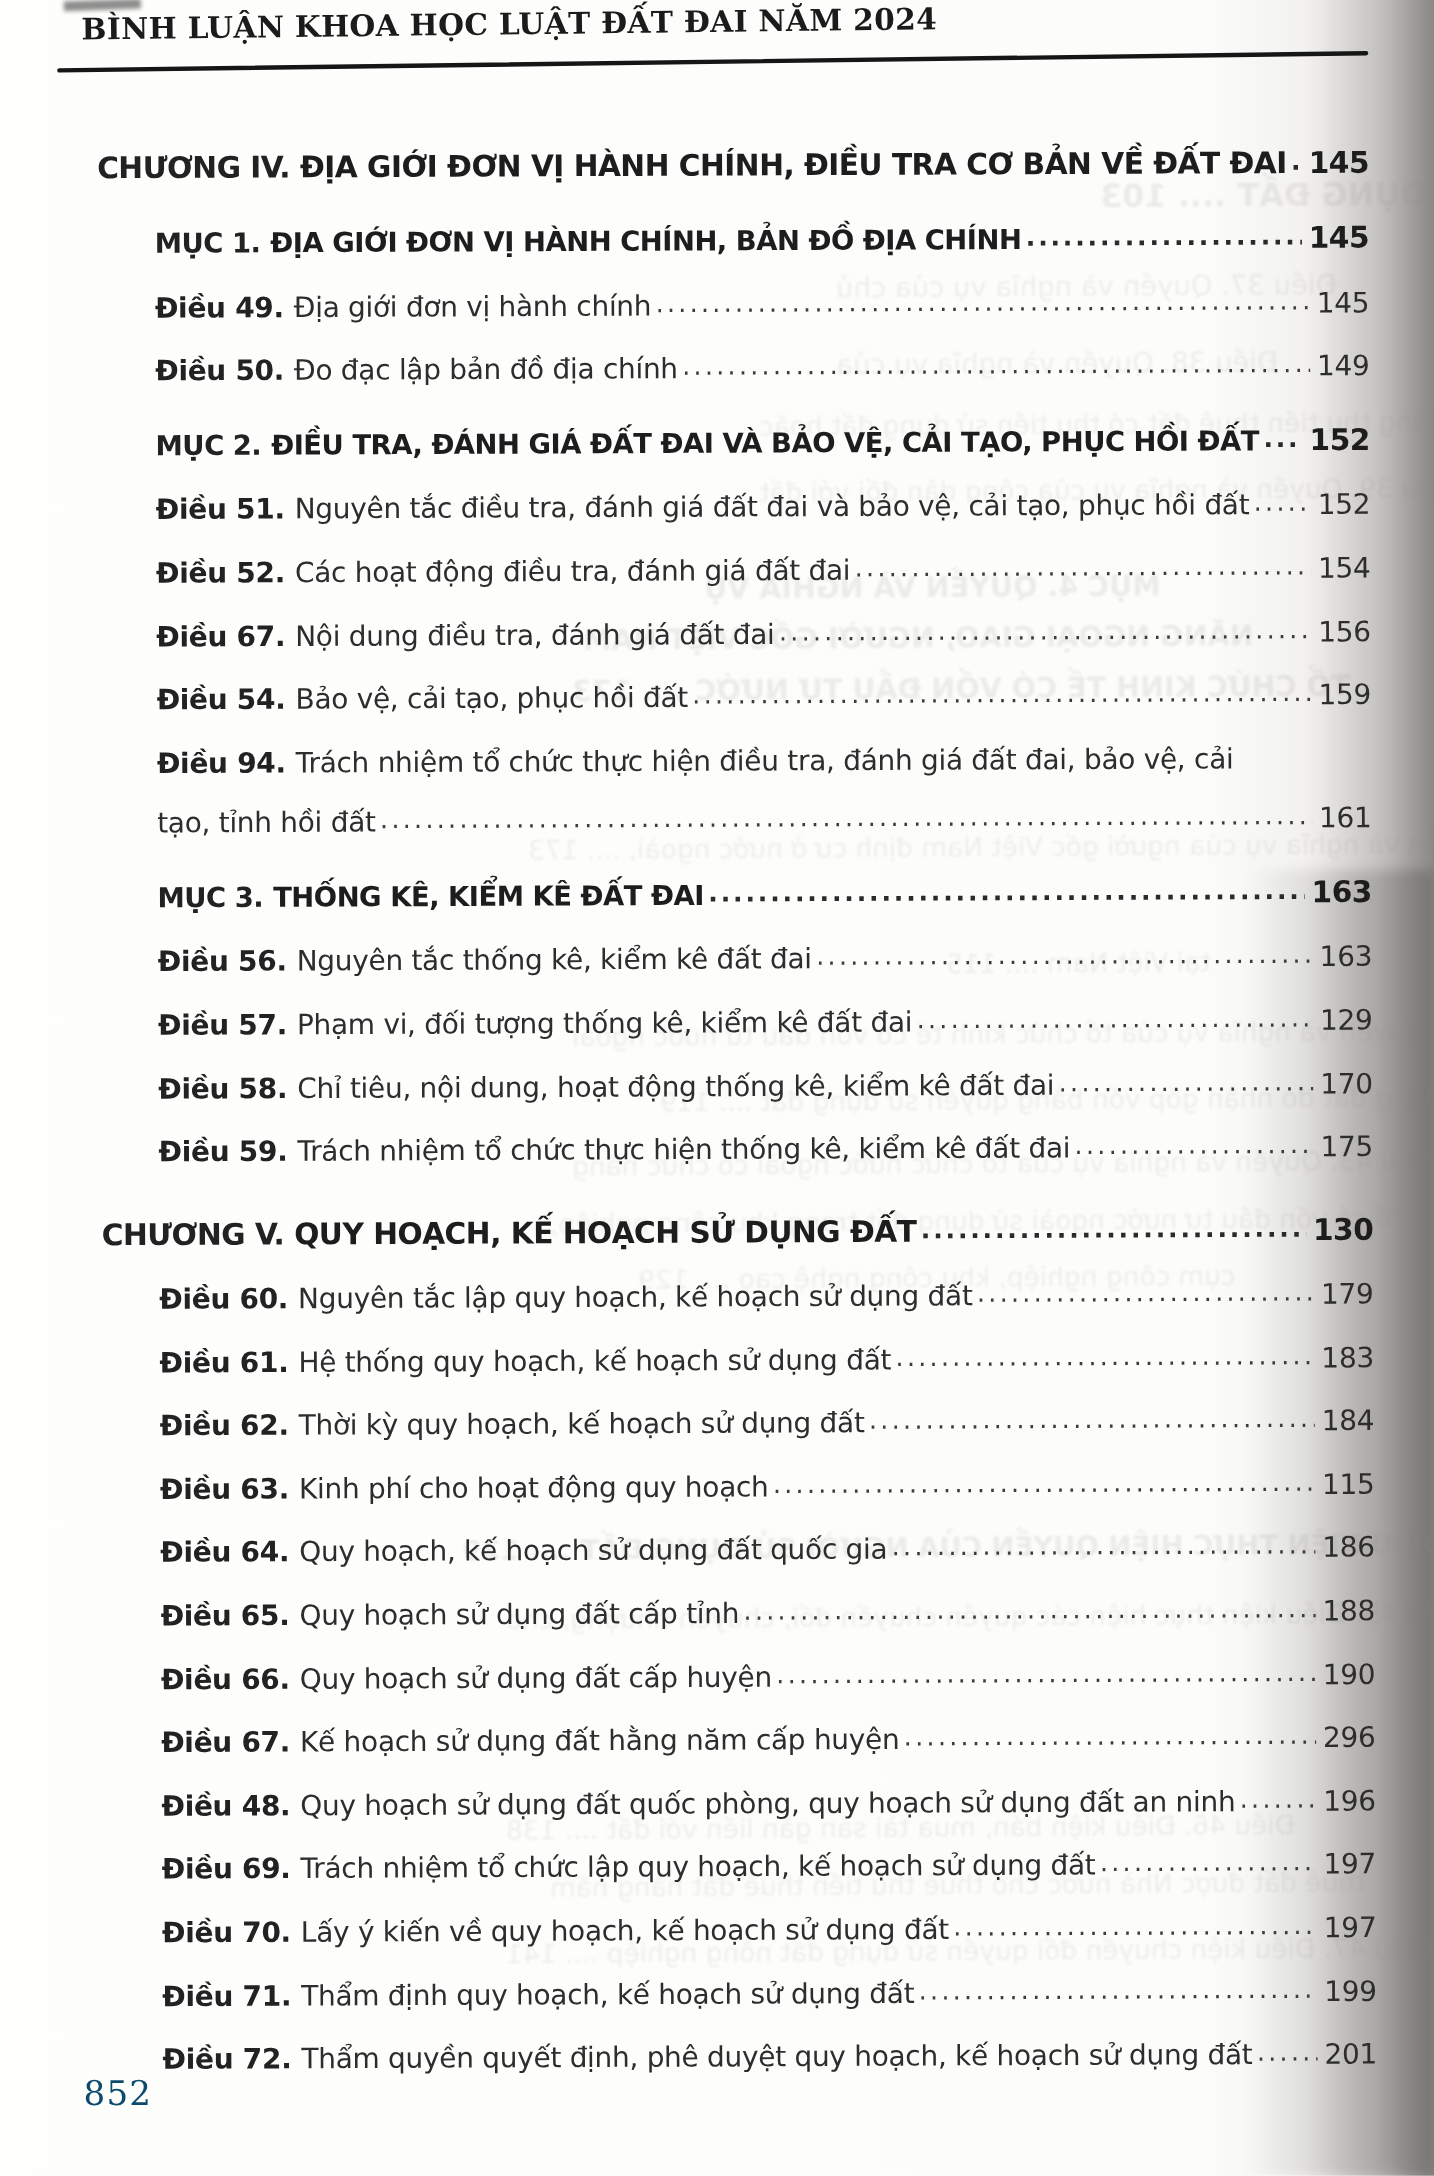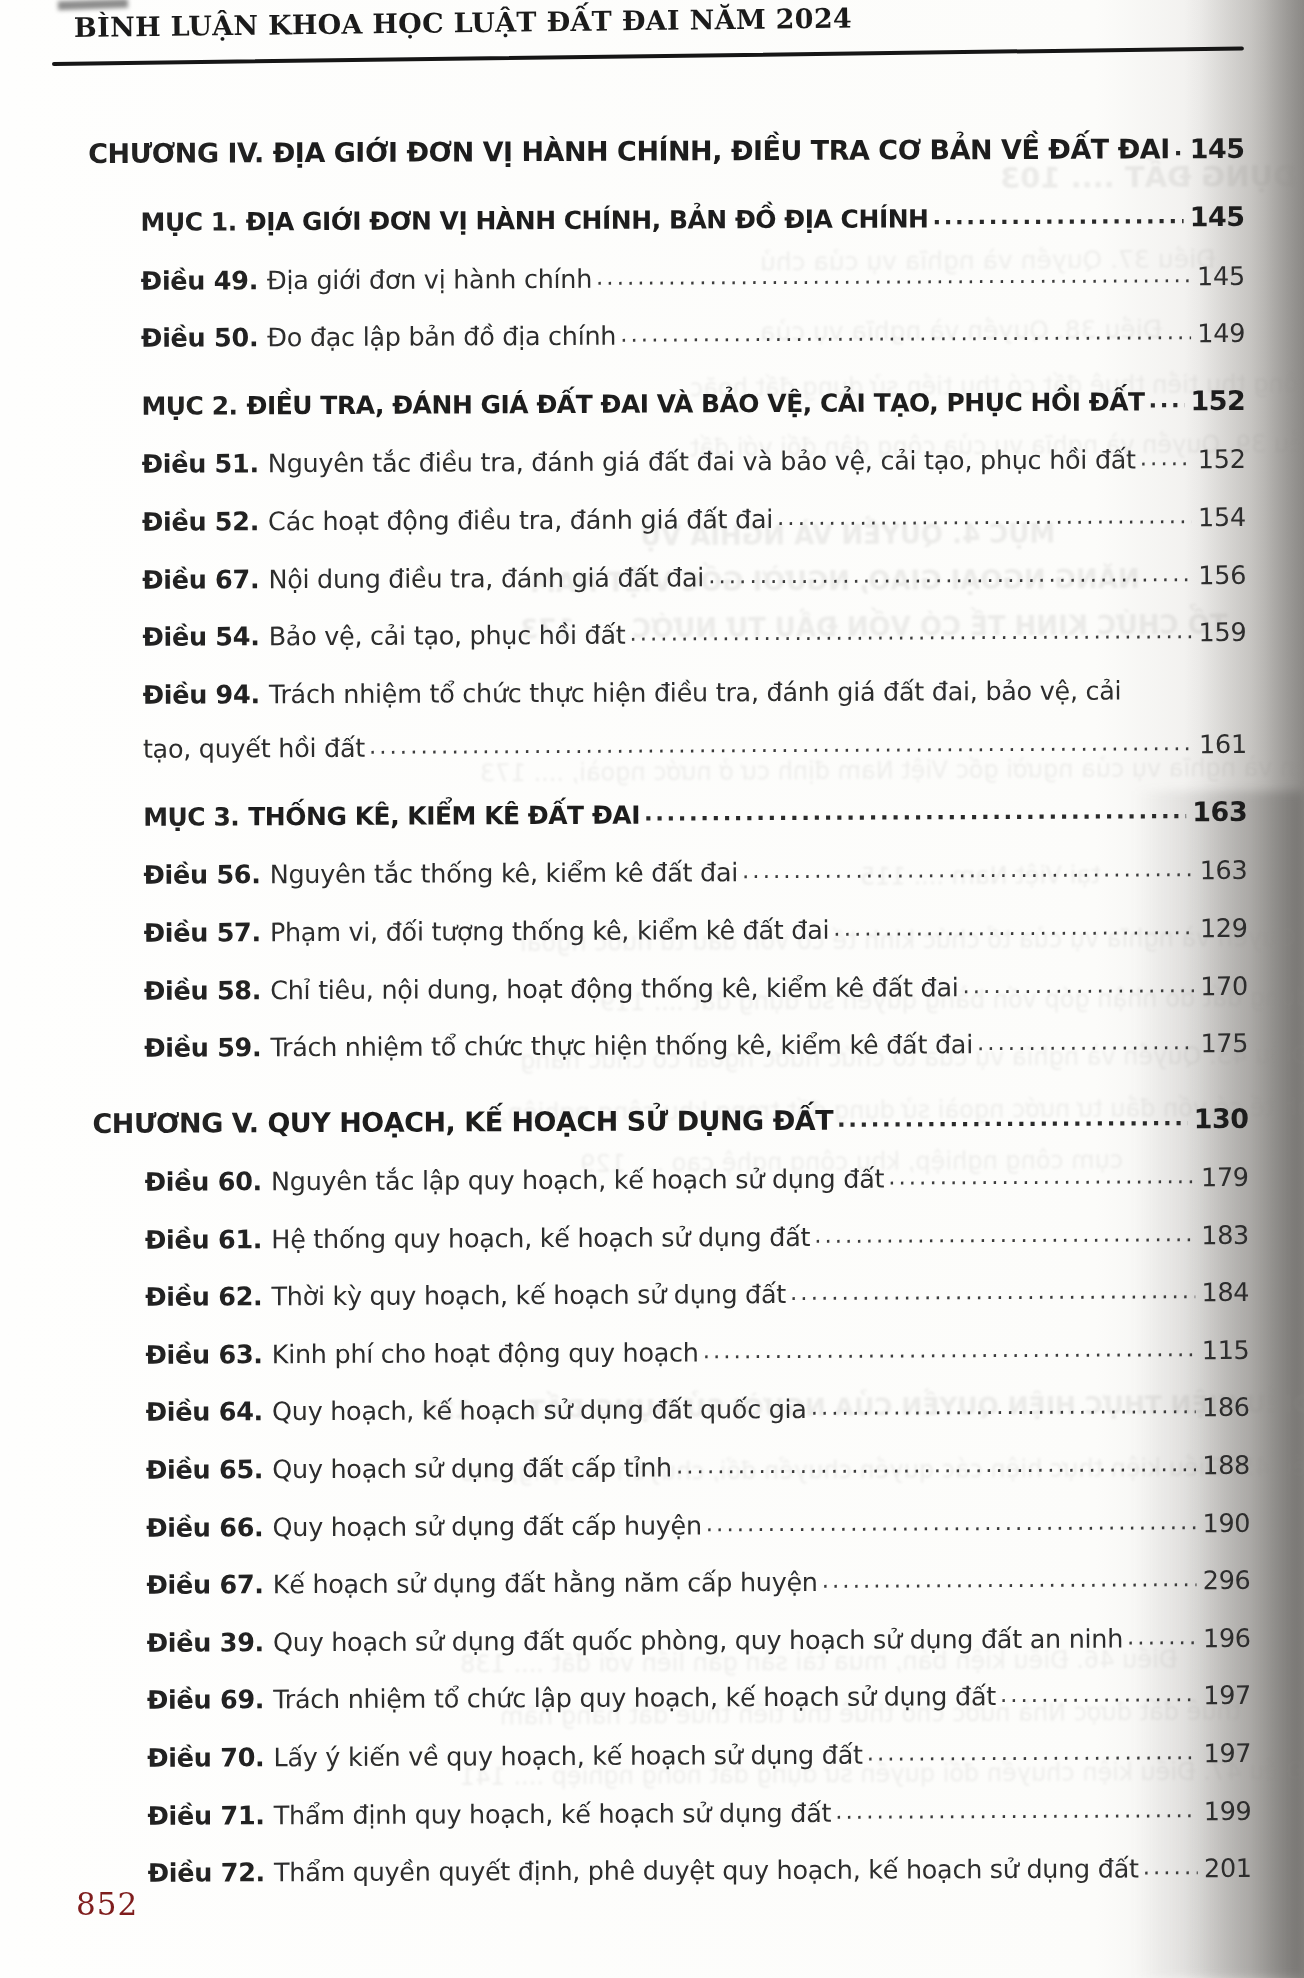--- a/index.html
+++ b/index.html
@@ -65,21 +65,21 @@
   .row.chapter .pageno, .row.section .pageno { font-weight:bold; font-size:27px; color:#1d1d1d; }
   .row.chapter .leader::after, .row.section .leader::after { font-weight:bold; letter-spacing:2.5px; color:#2a2a2a; }
 
   .row.wrap { display:block; }
   .row.wrap .l1 { display:flex; align-items:baseline; }
   .row.wrap .l2 { display:flex; align-items:baseline; margin-top:24px; }
 
   
   .folio {
     position:absolute; left:76px; top:1886px;
-    font-family:"DejaVu Serif", serif; font-size:31px; color:#7f1d1d; letter-spacing:1px;
+    font-family:"DejaVu Serif", serif; font-size:31px; color:#0c4a6e; letter-spacing:1px;
   }
 
   
   .ghost {
     position:absolute; transform:scaleX(-1) rotate(0.4deg);
     color:#8e8c88; opacity:.13; filter:blur(1.1px);
     white-space:nowrap; pointer-events:none;
   }
   .ghost.bold { font-weight:bold; opacity:.15; }
 </style>
@@ -171,21 +171,21 @@
       <span class="text">Bảo vệ, cải tạo, phục hồi đất</span>
       <span class="leader"></span>
       <span class="pageno">159</span>
     </div>
     <div class="row article wrap">
       <div class="l1">
         <span class="label">Điều 94.</span>
         <span class="text">Trách nhiệm tổ chức thực hiện điều tra, đánh giá đất đai, bảo vệ, cải</span>
       </div>
       <div class="l2">
-        <span class="text">tạo, quyết hồi đất</span>
+        <span class="text">tạo, tỉnh hồi đất</span>
         <span class="leader"></span>
         <span class="pageno">161</span>
       </div>
     </div>
     <div class="row section">
       <span class="label">MỤC 3.</span>
       <span class="text">THỐNG KÊ, KIỂM KÊ ĐẤT ĐAI</span>
       <span class="leader"></span>
       <span class="pageno">163</span>
     </div>
@@ -261,21 +261,21 @@
       <span class="leader"></span>
       <span class="pageno">190</span>
     </div>
     <div class="row article">
       <span class="label">Điều 67.</span>
       <span class="text">Kế hoạch sử dụng đất hằng năm cấp huyện</span>
       <span class="leader"></span>
       <span class="pageno">296</span>
     </div>
     <div class="row article">
-      <span class="label">Điều 39.</span>
+      <span class="label">Điều 48.</span>
       <span class="text">Quy hoạch sử dụng đất quốc phòng, quy hoạch sử dụng đất an ninh</span>
       <span class="leader"></span>
       <span class="pageno">196</span>
     </div>
     <div class="row article">
       <span class="label">Điều 69.</span>
       <span class="text">Trách nhiệm tổ chức lập quy hoạch, kế hoạch sử dụng đất</span>
       <span class="leader"></span>
       <span class="pageno">197</span>
     </div>

